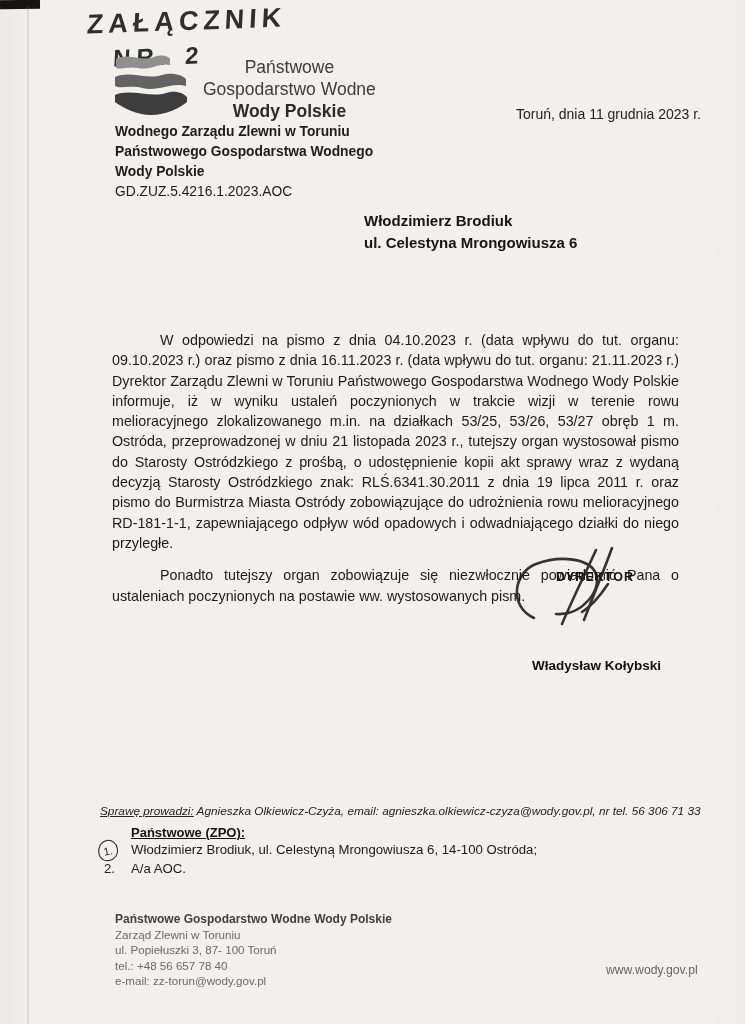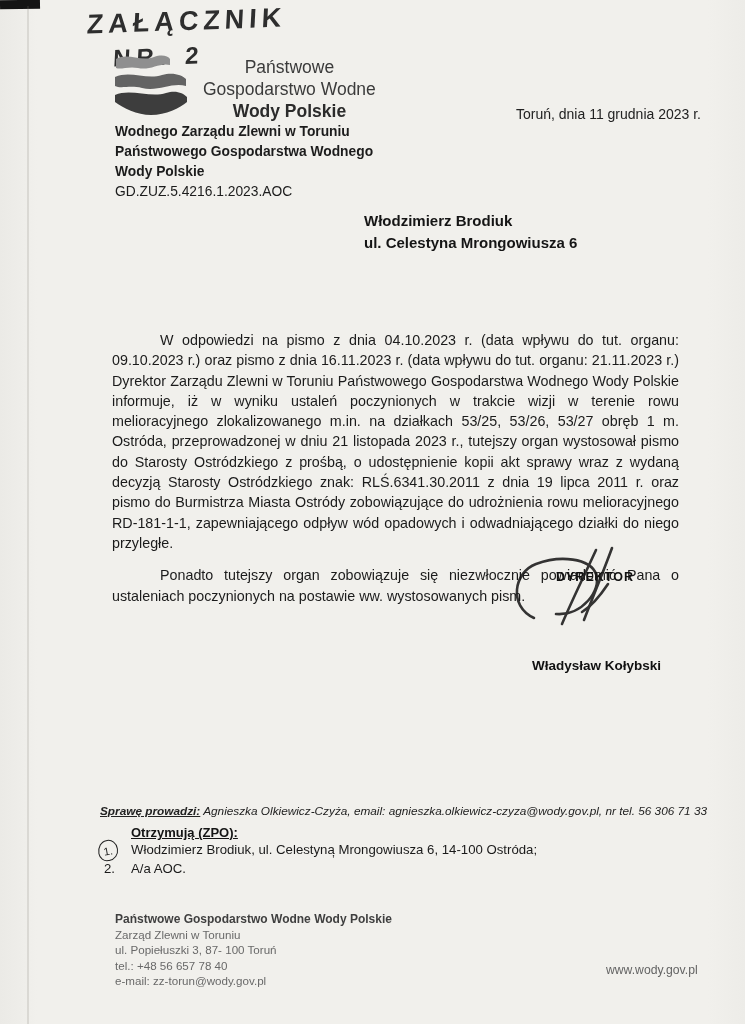--- a/index.html
+++ b/index.html
@@ -29,21 +29,21 @@
   .sender .ref{font-weight:400;}
   .recipient{font-size:15px;line-height:21.5px;font-weight:700;color:#151515;}
   
   .bodytext{width:591px;font-size:14.3px;line-height:20.3px;text-align:justify;color:#1b1b1b;}
   .bodytext p{margin:12px;text-indent:48px;}
   
   .sig-title{font-size:12.5px;font-weight:700;letter-spacing:1px;color:#111;}
   .sig-name{font-size:13.5px;font-weight:700;color:#111;}
   
   .officer{font-size:11.8px;font-style:italic;color:#222;white-space:nowrap;}
-  .officer .lbl{text-decoration:underline;font-weight:700;}
+  .officer .lbl{text-decoration:underline;font-weight:400;}
   
   .dist-heading{font-size:13px;font-weight:700;text-decoration:underline;color:#141414;}
   .dist-item{font-size:13.2px;color:#1a1a1a;}
   .circle-num{
     display:inline-flex;align-items:center;justify-content:center;
     width:18px;height:19px;border:1.6px solid #222;border-radius:52% 48% 55% 45%/60% 50% 50% 45%;
     transform:rotate(-10deg);font-size:11px;font-weight:400;
   }
   .stray-mark{font-size:13px;color:#333;}
   
@@ -107,21 +107,21 @@
         <path d="M96,40 C88,52 80,62 70,68"></path>
       </g>
     </svg>
   </div>
   <div class="abs sig-name" style="left:532px;top:614px;margin-top:44px;">Władysław Kołybski</div>
 
   <div class="abs officer" style="left:100px;top:804px;">
     <span class="lbl">Sprawę prowadzi:</span><span> Agnieszka Olkiewicz-Czyża, email: agnieszka.olkiewicz-czyza@wody.gov.pl, nr tel. 56 306 71 33</span>
   </div>
 
-  <div class="abs dist-heading" style="left:131px;top:825px;">Otrzymują (ZPO):</div>
+  <div class="abs dist-heading" style="left:131px;top:825px;">Państwowe (ZPO):</div>
   <div class="abs circle-num" style="left:98px;top:840px;">1.</div>
   <div class="abs dist-item" style="left:131px;top:842px;">Włodzimierz Brodiuk, ul. Celestyna Mrongowiusza 6, 14-100 Ostróda;</div>
   <div class="abs dist-item" style="left:104px;top:861px;">2.</div>
   <div class="abs dist-item" style="left:131px;top:861px;">A/a AOC.</div>
   <div class="abs stray-mark" style="left:332px;top:852px;">’</div>
 
   <div class="abs" style="left:115px;top:911px;">
     <div class="footer-org">Państwowe Gospodarstwo Wodne Wody Polskie</div>
     <div class="footer-lines">
       <div>Zarząd Zlewni w Toruniu</div>

